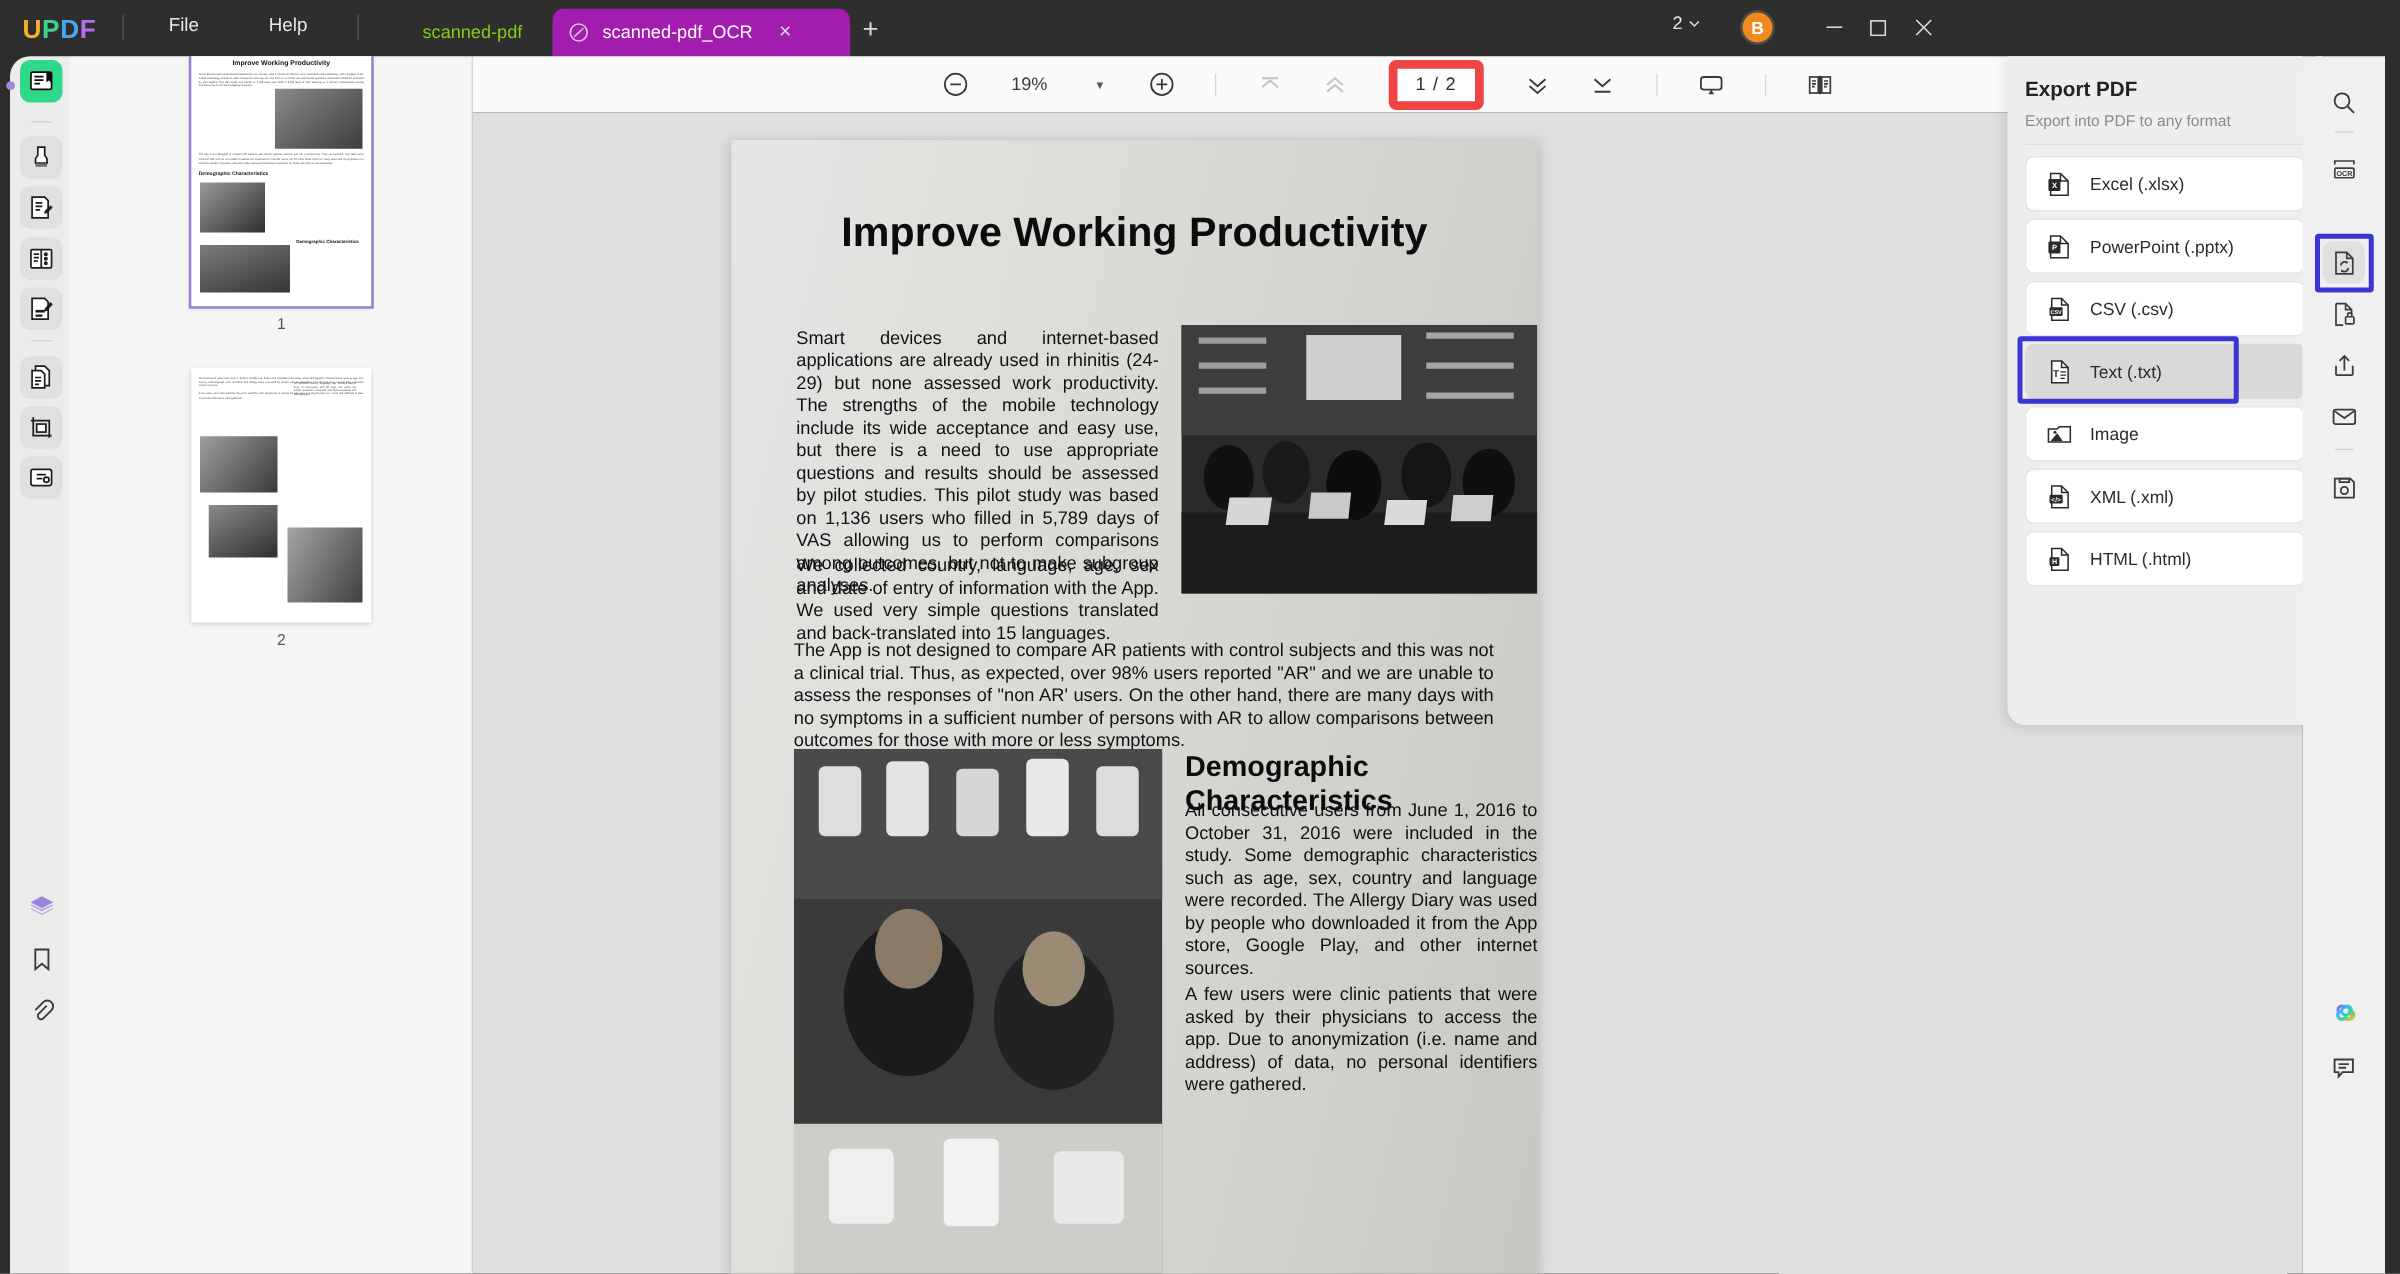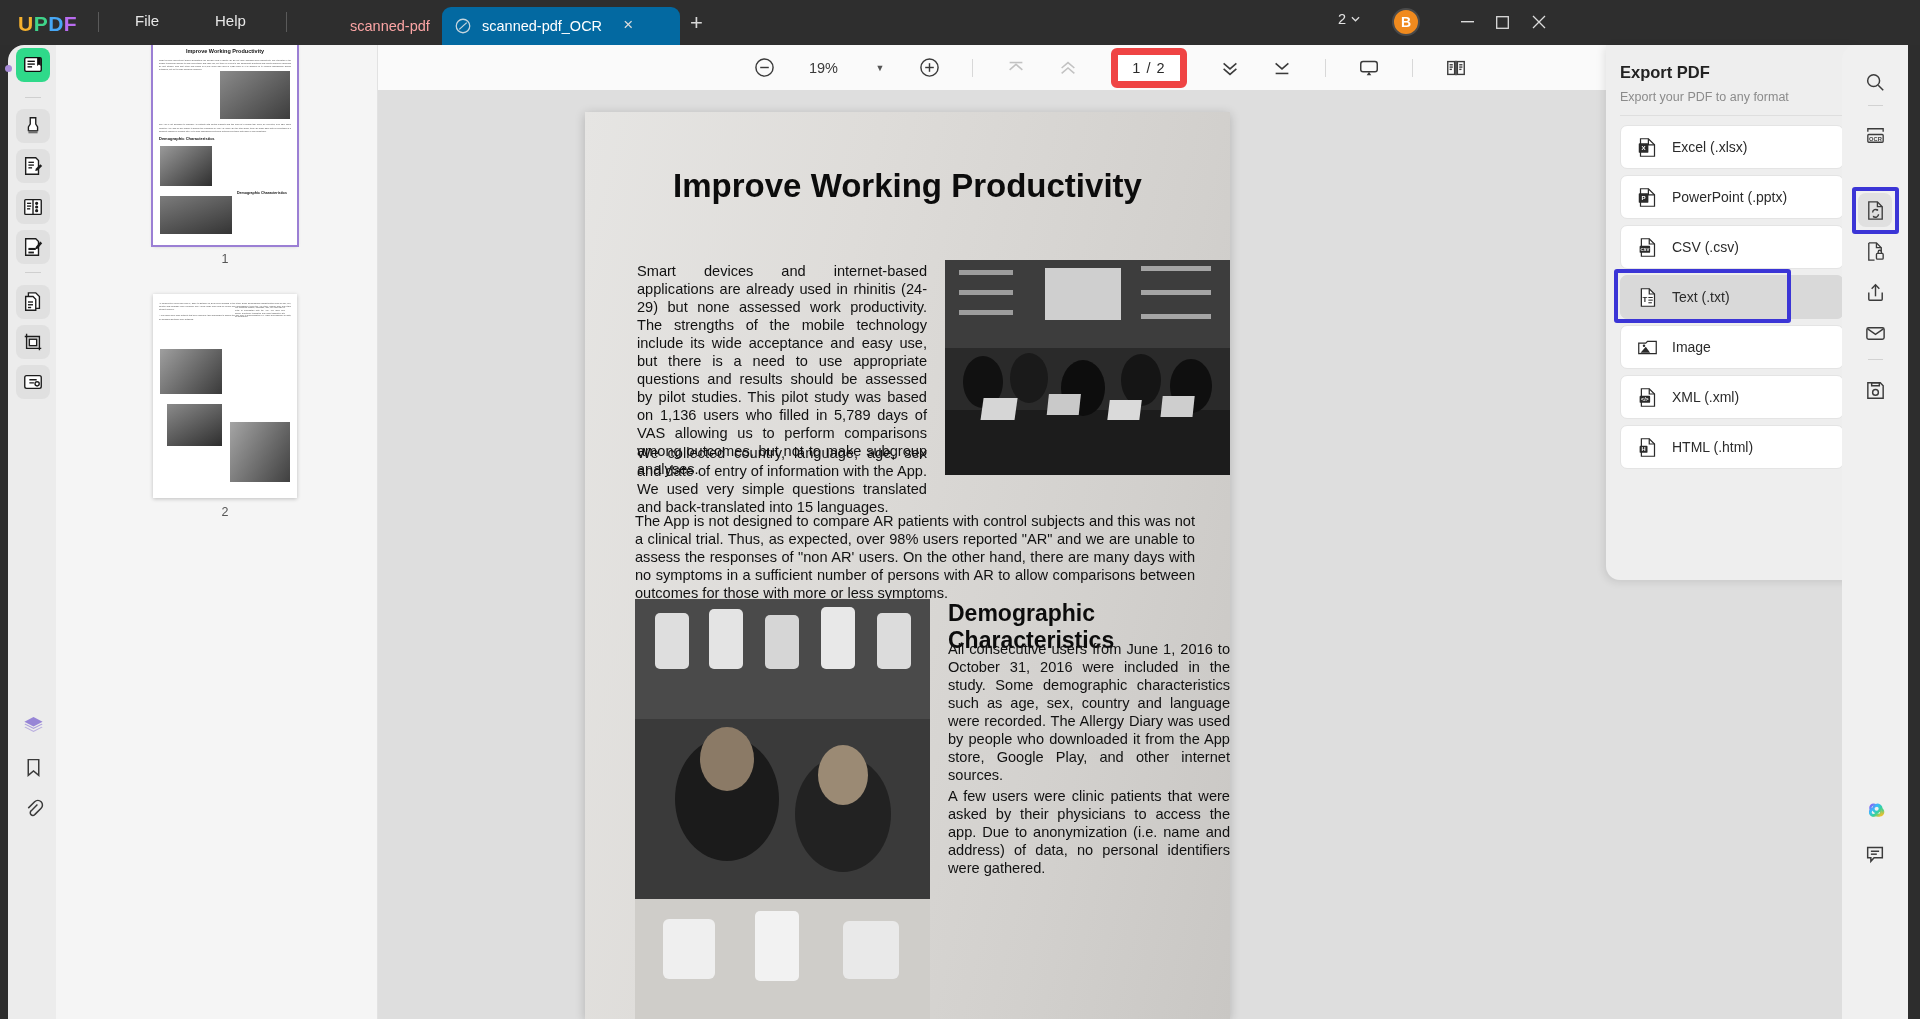--- a/index.html
+++ b/index.html
@@ -30,23 +30,23 @@
   .tb-sep { position:absolute; top:12px; width:1px; height:20px; background:#5a5a5a; }
   .menu-item {
     position: absolute; top: 12px;
     color: #e8e8e8; font-size: 15px; cursor: pointer;
   }
   .tab {
     position: absolute; bottom: 0; height: 38px;
     display: flex; align-items: center;
     font-size: 14.5px; cursor: pointer;
   }
-  .tab.inactive { color: #fca5a5; margin-left: 12px; }
+  .tab.inactive { color: #84cc16; }
   .tab.active {
-    background: #0369a1;
+    background: #a21caf;
     border-radius: 9px 9px 0 0;
     color: #ffffff;
     padding: 0 12px;
   }
   .tab-close {
     margin-left: 16px; font-size: 17px; color: #dcdcdc;
     width: 20px; height: 20px; line-height: 18px; text-align: center;
     border-radius: 4px;
   }
   .tab-icon { width: 18px; height: 18px; margin-right: 10px; opacity: .85; }
@@ -528,21 +528,21 @@
     </div>
 
     <div class="doc-h2" style="left:363px; top:488px;">Demographic Characteristics</div>
     <div class="doc-col" style="left:363px; top:528px; width:282px;">All consecutive users from June 1, 2016 to October 31, 2016 were included in the study. Some demographic characteristics such as age, sex, country and language were recorded. The Allergy Diary was used by people who downloaded it from the App store, Google Play, and other internet sources.</div>
     <div class="doc-col" style="left:363px; top:675px; width:282px;">A few users were clinic patients that were asked by their physicians to access the app. Due to anonymization (i.e. name and address) of data, no personal identifiers were gathered.</div>
   </div>
 </div>
 
 <div class="exportpanel">
   <div class="ep-title">Export PDF</div>
-  <div class="ep-sub">Export your PDF to any format</div>
+  <div class="ep-sub">Export into PDF to any format</div>
   <div class="ep-hr"></div>
 
 
   <div class="ep-item">
     <svg class="ep-ico" viewBox="0 0 24 24">
       <path d="M13 2H4v20h16V9z" fill="#fff" stroke="#2a2a2a" stroke-width="1.4"></path>
       <path d="M13 2v7h7" fill="none" stroke="#2a2a2a" stroke-width="1.4"></path>
       <rect x="2" y="7" width="11" height="11" rx="1" fill="#2a2a2a"></rect>
       <text x="7.5" y="15" font-size="7" fill="#fff" text-anchor="middle" class="file-ico-badge">X</text>
     </svg>

